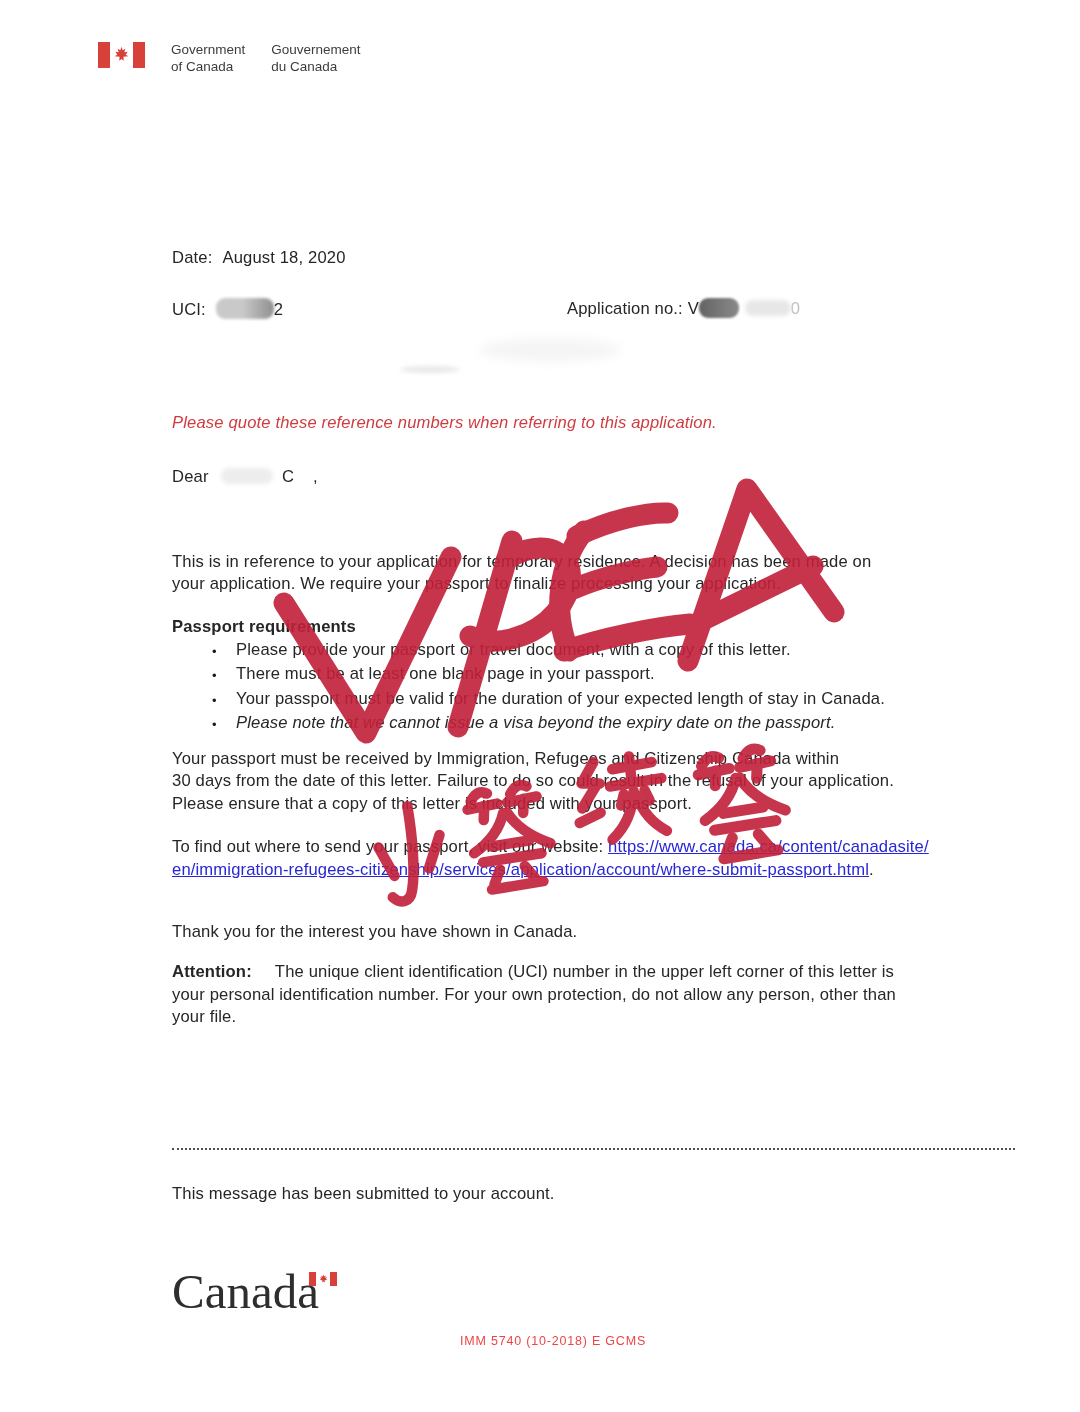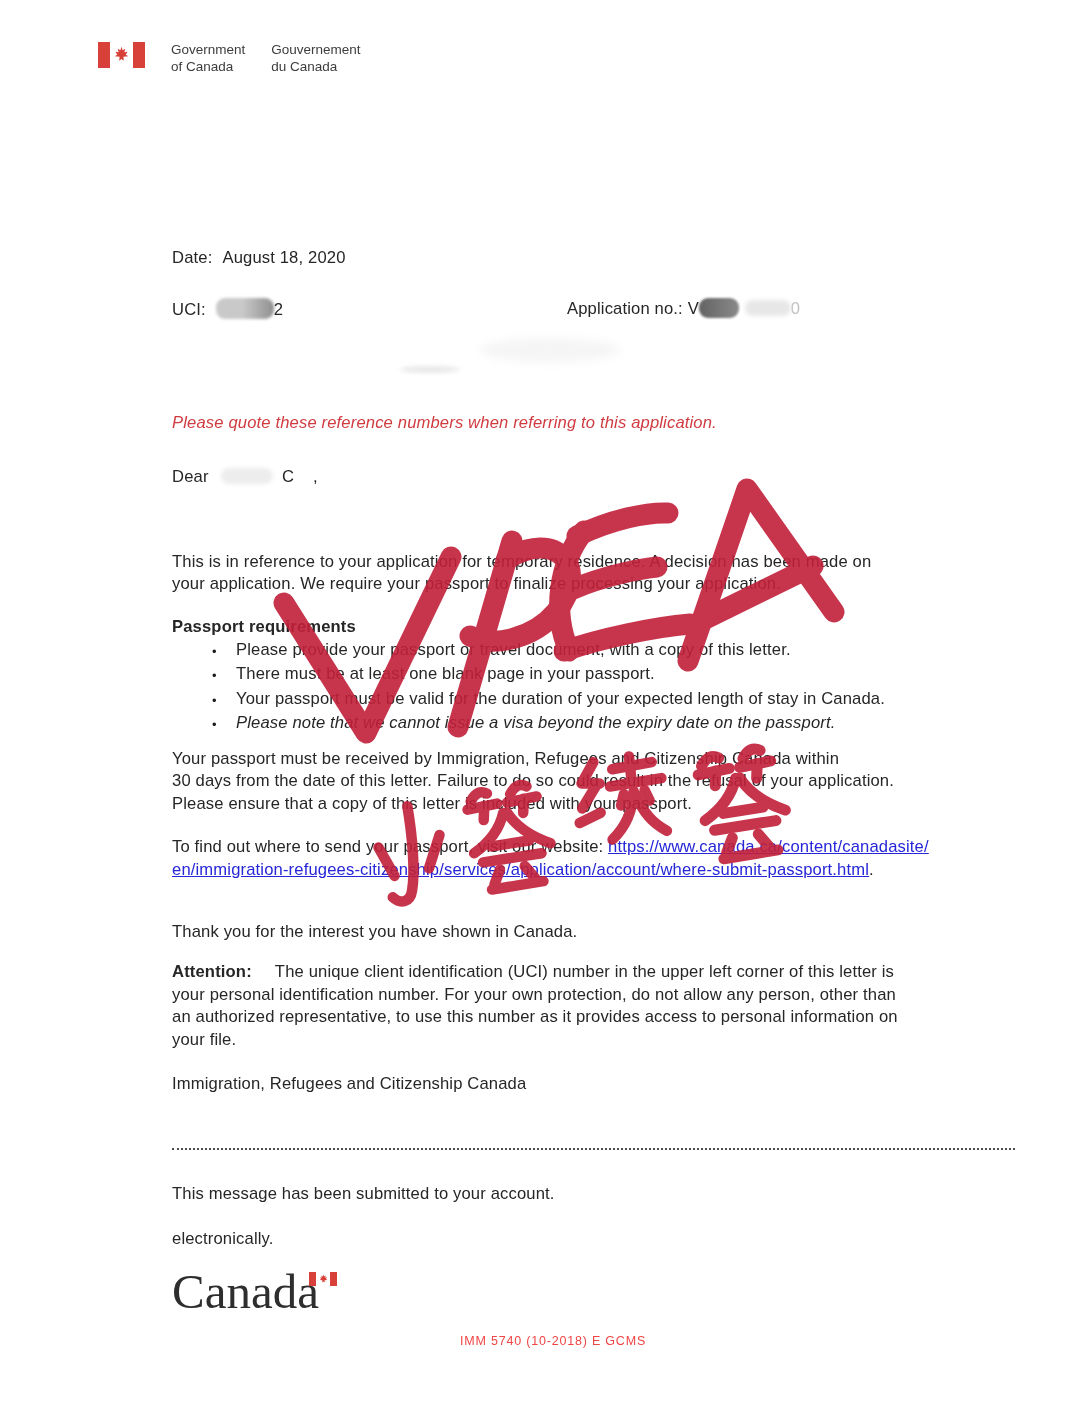--- a/index.html
+++ b/index.html
@@ -141,31 +141,28 @@
     </div>
   </div>
 
   <div class="abs bodytext" style="left:172px;top:921px;">Thank you for the interest you have shown in Canada.</div>
 
   <div class="abs bodytext" style="left:172px;top:961px;line-height:22.5px;">
     <div>
       <span class="bold" style="margin-right:23px;">Attention:</span><span>The unique client identification (UCI) number in the upper left corner of this letter is</span>
     </div>
     <div>your personal identification number. For your own protection, do not allow any person, other than</div>
-    <div>an authorized representative, to use this number as it provides access to personal information on</div>
     <div>your file.</div>
   </div>
 
-  <div class="abs bodytext" style="left:172px;top:1073px;">Immigration, Refugees and Citizenship Canada</div>
 
   <div class="abs divider" style="left:172px;top:1148px;width:843px;"></div>
 
   <div class="abs bodytext" style="left:172px;top:1183px;">This message has been submitted to your account.</div>
   <div class="abs bodytext" style="left:172px;top:1228px;">
-    <div>electronically.</div>
   </div>
 
   <div class="abs" style="left:172px;top:1263px;">
     <span class="wordmark-text">Canada</span>
     <span class="flag" style="position:absolute;left:137px;top:9px;width:28px;height:14px;">
       <span class="bar" style="width:7px;"></span>
       <span class="mid" style="width:14px;">
         <svg width="11" height="11" viewBox="0 0 100 100">
           <path class="leaf" d="M50 4 L56 22 L70 14 L65 33 L82 30 L72 46 L86 54 L60 57 L62 78 L50 68 L38 78 L40 57 L14 54 L28 46 L18 30 L35 33 L30 14 L44 22 Z"></path>
         </svg>

